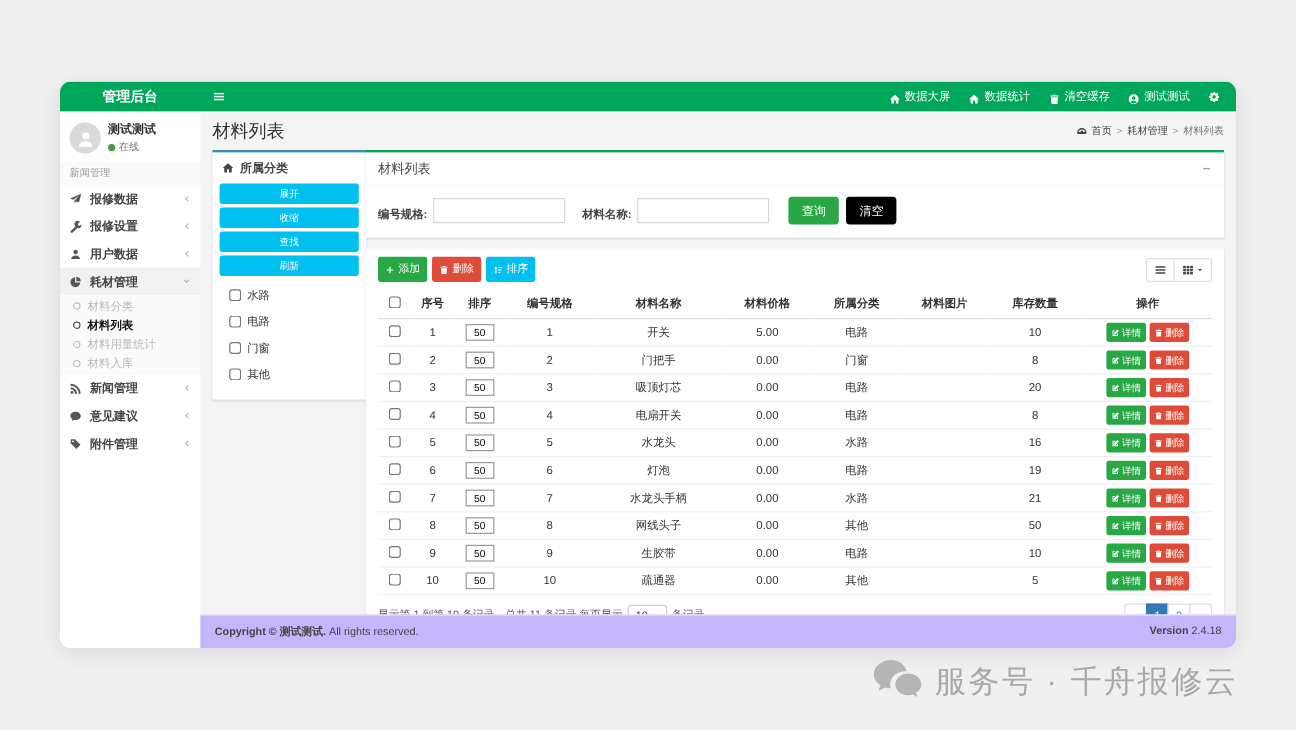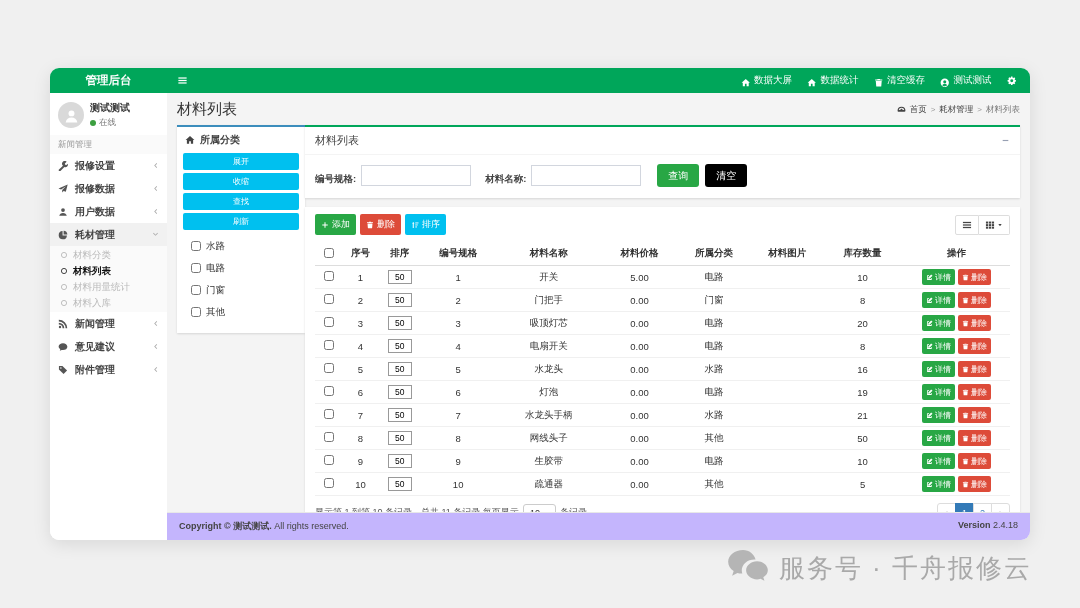--- a/index.html
+++ b/index.html
@@ -198,37 +198,37 @@
             <span class="dot"></span>
             <span>在线</span>
           </div>
         </div>
       </div>
       <div class="side-label">新闻管理</div>
       <div id="sidebar-menu">
           <div class="menu-item">
             <span class="ic">
               <svg viewBox="0 0 16 16">
-                <path d="M13.8 1.2 11 4l.5 2 2 .5 2-2a4 4 0 0 1-5.3 5.2l-6.3 6.3a1.6 1.6 0 1 1-2.3-2.3L7.9 7.4a4 4 0 0 1 5.9-6.2z"></path>
-              </svg>
-            </span>
-            <span class="mlabel">报修设置</span>
+                <path d="M15.5.8.8 7.2l4.1 1.6 7.8-5.4-6 6.2v3.9l2.3-2.5 3.5 1.5z"></path>
+              </svg>
+            </span>
+            <span class="mlabel">报修数据</span>
             <span class="ic chev">
               <svg viewBox="0 0 16 16">
                 <path d="M10.5 2.5 5 8l5.5 5.5 1.3-1.3L7.6 8l4.2-4.2z"></path>
               </svg>
             </span>
           </div>
           <div class="menu-item">
             <span class="ic">
               <svg viewBox="0 0 16 16">
-                <path d="M15.5.8.8 7.2l4.1 1.6 7.8-5.4-6 6.2v3.9l2.3-2.5 3.5 1.5z"></path>
-              </svg>
-            </span>
-            <span class="mlabel">报修数据</span>
+                <path d="M13.8 1.2 11 4l.5 2 2 .5 2-2a4 4 0 0 1-5.3 5.2l-6.3 6.3a1.6 1.6 0 1 1-2.3-2.3L7.9 7.4a4 4 0 0 1 5.9-6.2z"></path>
+              </svg>
+            </span>
+            <span class="mlabel">报修设置</span>
             <span class="ic chev">
               <svg viewBox="0 0 16 16">
                 <path d="M10.5 2.5 5 8l5.5 5.5 1.3-1.3L7.6 8l4.2-4.2z"></path>
               </svg>
             </span>
           </div>
           <div class="menu-item">
             <span class="ic">
               <svg viewBox="0 0 16 16">
                 <circle cx="8" cy="4.8" r="3"></circle>

